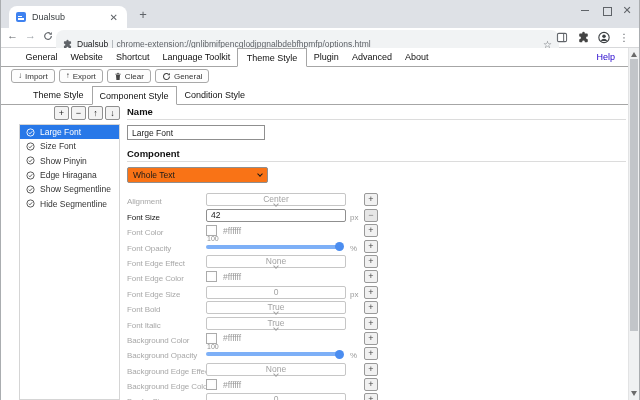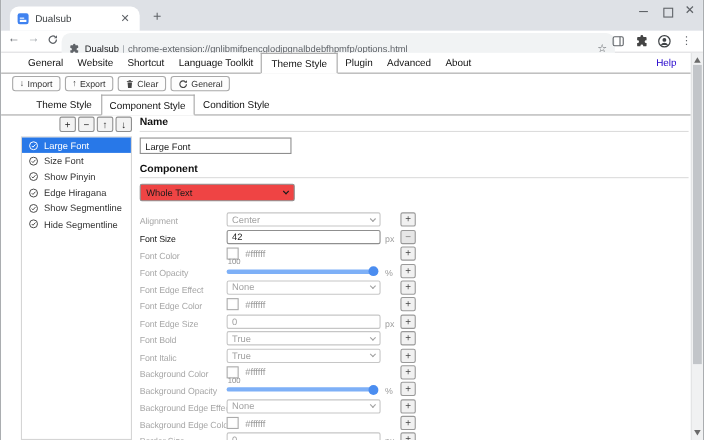--- a/index.html
+++ b/index.html
@@ -70,21 +70,21 @@
   .litem .cicon { width:9px; height:9px; color:#4a4a4a; display:flex; }
   .litem.selected { background:var(--accent,#2878e8); color:#fff; }
   .litem.selected .cicon { color:#fff; }
   
   .form { position:absolute; left:126px; top:58px; width:499px; bottom:0; }
   .fhead { font-size:9.5px; font-weight:bold; color:#101010; }
   .hline { border-bottom:1px solid #dcdcdc; margin-top:2px; }
   .name-input { margin-top:5px; width:138px; height:15px; border:1px solid #8f8f8f; background:#fff;
                 font-size:8.5px; color:#222; padding:0 4px; font-family:inherit; display:block; }
   .chead { margin-top:8px; }
-  .comp-select { margin-top:5px; width:141px; height:16px; border:1px solid #8f8f8f; background:#ef4444;
+  .comp-select { margin-top:5px; width:141px; height:16px; border:1px solid #8f8f8f; background:#f97316;
                  display:flex; align-items:center; justify-content:space-between; padding:0 5px;
                  font-size:8.5px; color:#1a1a1a; border-radius:2px; }
   .chev { width:4px; height:4px; border-right:1.3px solid currentColor; border-bottom:1.3px solid currentColor;
           transform:rotate(45deg); margin-top:-2px; flex:0 0 auto; }
   .rows { margin-top:8px; }
   .frow { height:15.4px; display:flex; align-items:flex-end; }
   .flabel { width:79px; font-size:8px; color:#151515; white-space:nowrap; overflow:hidden; letter-spacing:-0.1px; }
   .fctrl { width:140px; height:13px; position:relative; flex:0 0 auto; }
   .sel, .inp { border:1px solid #8f8f8f; background:#fff; display:flex; align-items:center; font-size:8.5px;
                color:#222; padding:0 4px; border-radius:2px; height:13px; }
@@ -96,21 +96,21 @@
   .sval { position:absolute; top:-2px; left:1px; font-size:7px; color:#8f8f8f; line-height:7px; }
   .strack { position:absolute; left:0; bottom:4px; width:133px; height:4px; border-radius:2px;
             background:var(--slider-track,#7eb0f7); }
   .sthumb { position:absolute; bottom:1.5px; left:129px; width:9px; height:9px; border-radius:50%;
             background:var(--slider-thumb,#4b8df0); }
   .funit { width:18px; font-size:8px; color:#999; padding-left:4px; flex:0 0 auto; }
   .fbtn { width:14px; height:13px; border:1px solid #999; border-radius:2px; background:#f1f1f1;
           font-size:9px; line-height:11px; text-align:center; color:#444; flex:0 0 auto; }
   .fbtn.minus { background:#e6e6e6; color:#777; }
   .frow.disabled .flabel { color:#a8a8a8; }
-  .frow.disabled .sel, .frow.disabled .inp { border-color:#c6c6c6; color:#a2a2a2; }
+  .frow.disabled .sel, .frow.disabled .inp { border-color:#c6c6c6; color:#a2a2a2;flex-direction:column; }
   svg { display:block; }
 </style>
 </head>
 <body>
 
 <div class="titlebar">
   <div class="btab">
     <span class="favicon"></span>
     <span class="btab-title">Dualsub</span>
     <span class="btab-close">✕</span>

